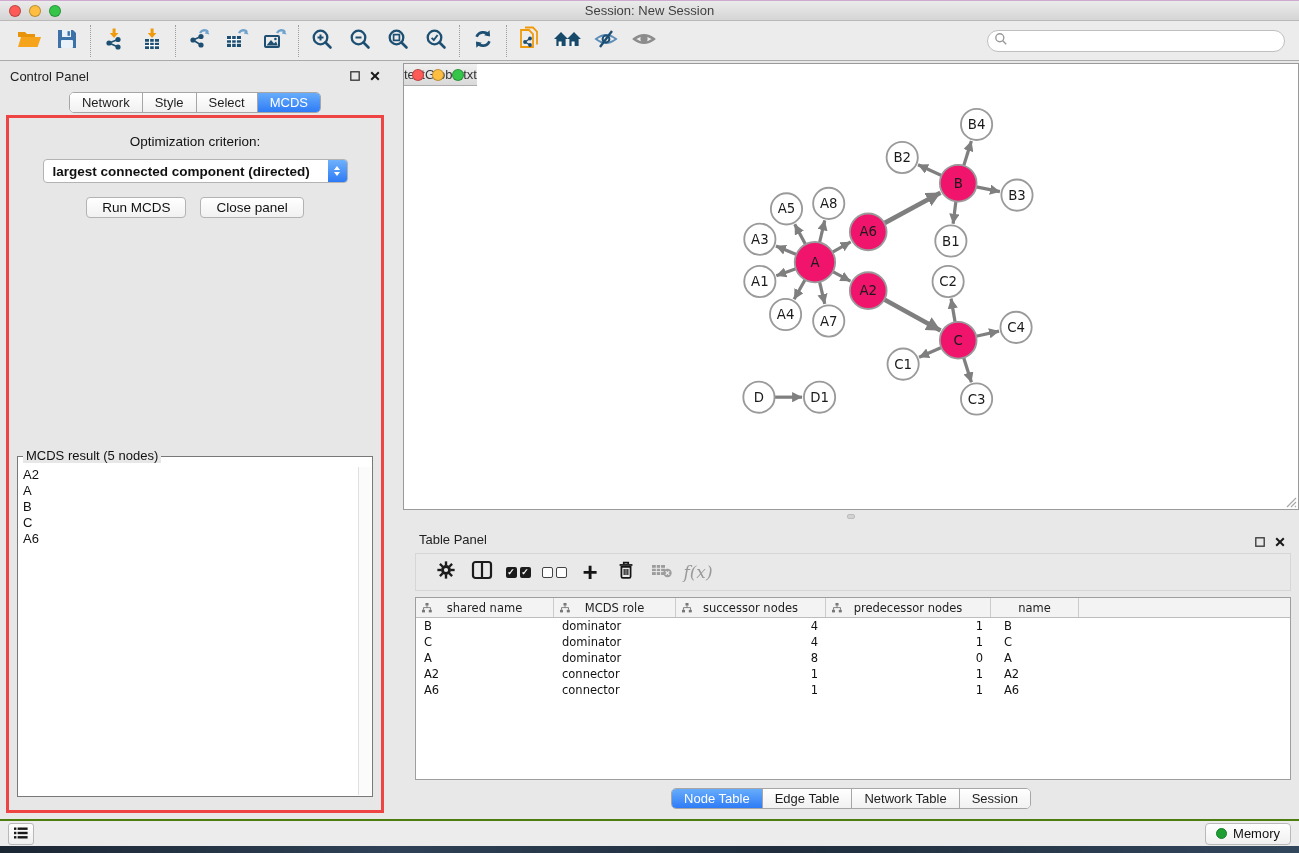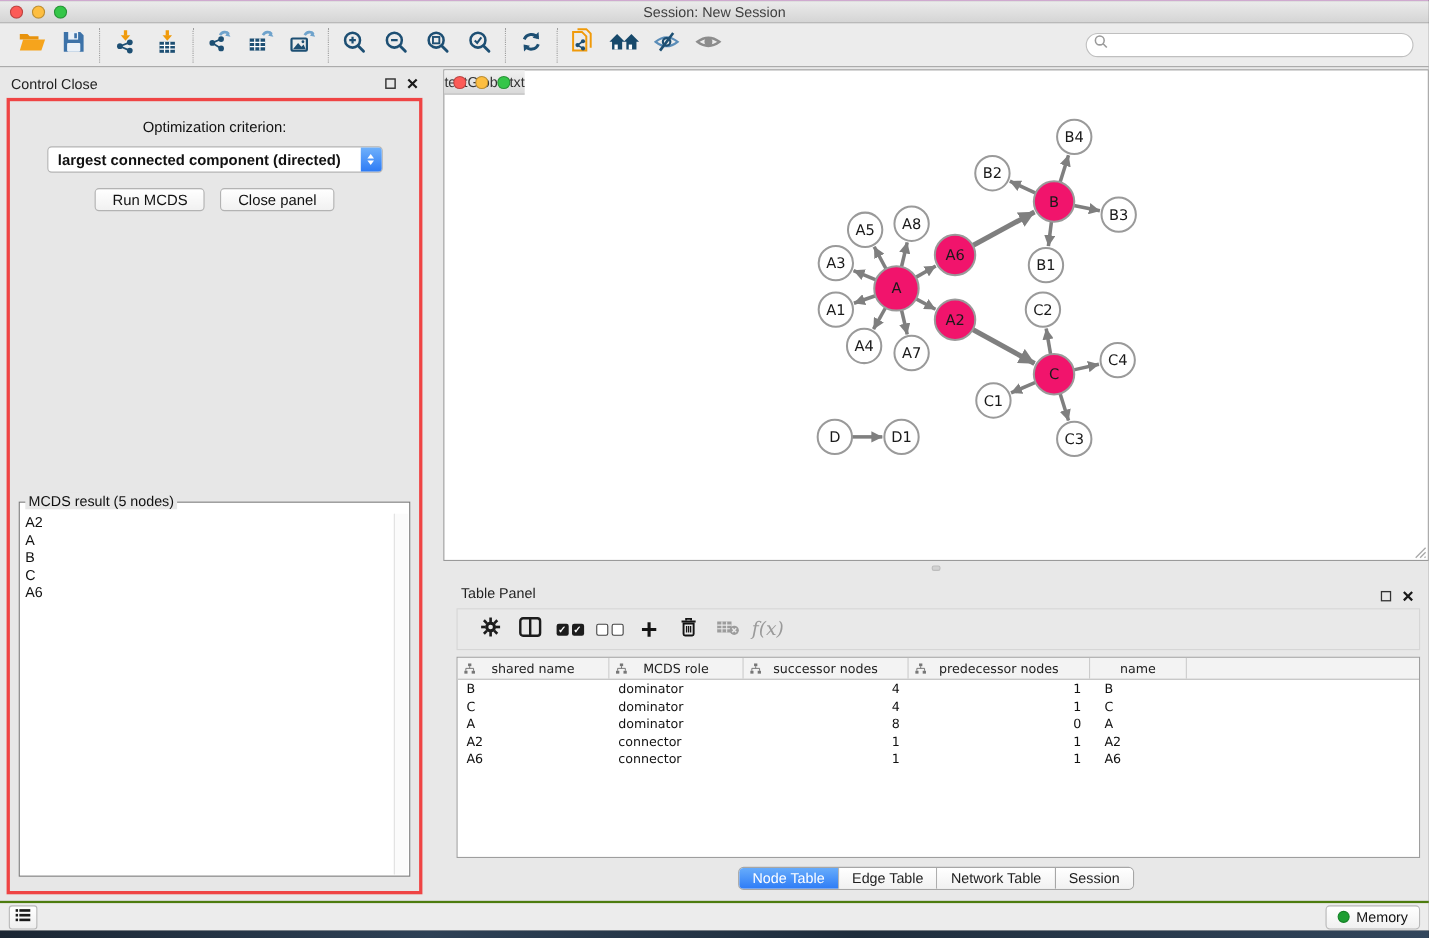--- a/index.html
+++ b/index.html
@@ -278,33 +278,41 @@
             </svg>
         </span>
         <input value="" placeholder="" style="">
       </div>
     </div>
 
     <div class="main">
 
       <div class="control-panel">
         <div class="panel-header">
-          <span class="panel-title">Control Close</span>
+          <span class="panel-title">Control Panel</span>
           <span class="hicons">
             <span class="hicon">
               <svg width="10" height="10" viewBox="0 0 10 10">
                   <rect x="0.8" y="0.8" width="8.4" height="8.4" fill="none" stroke="#333" stroke-width="1.3"></rect>
                 </svg>
             </span>
             <span class="hicon">
               <svg width="10" height="10" viewBox="0 0 10 10">
                   <path d="M1.2 1.2 L8.8 8.8 M8.8 1.2 L1.2 8.8" stroke="#1A1A1A" stroke-width="2"></path>
                 </svg>
             </span>
           </span>
+        </div>
+        <div class="seg-wrap">
+          <span class="seg" id="control-tabs">
+              <span class="tab">Network</span>
+              <span class="tab">Style</span>
+              <span class="tab">Select</span>
+              <span class="tab active">MCDS</span>
+            </span>
         </div>
         <div class="cp-content">
           <div class="opt-label">Optimization criterion:</div>
           <div class="combo">
             <span class="val">largest connected component (directed)</span>
             <span class="stepper">
                 <span class="tri-up"></span>
                 <span class="tri-down"></span>
               </span>
           </div>

